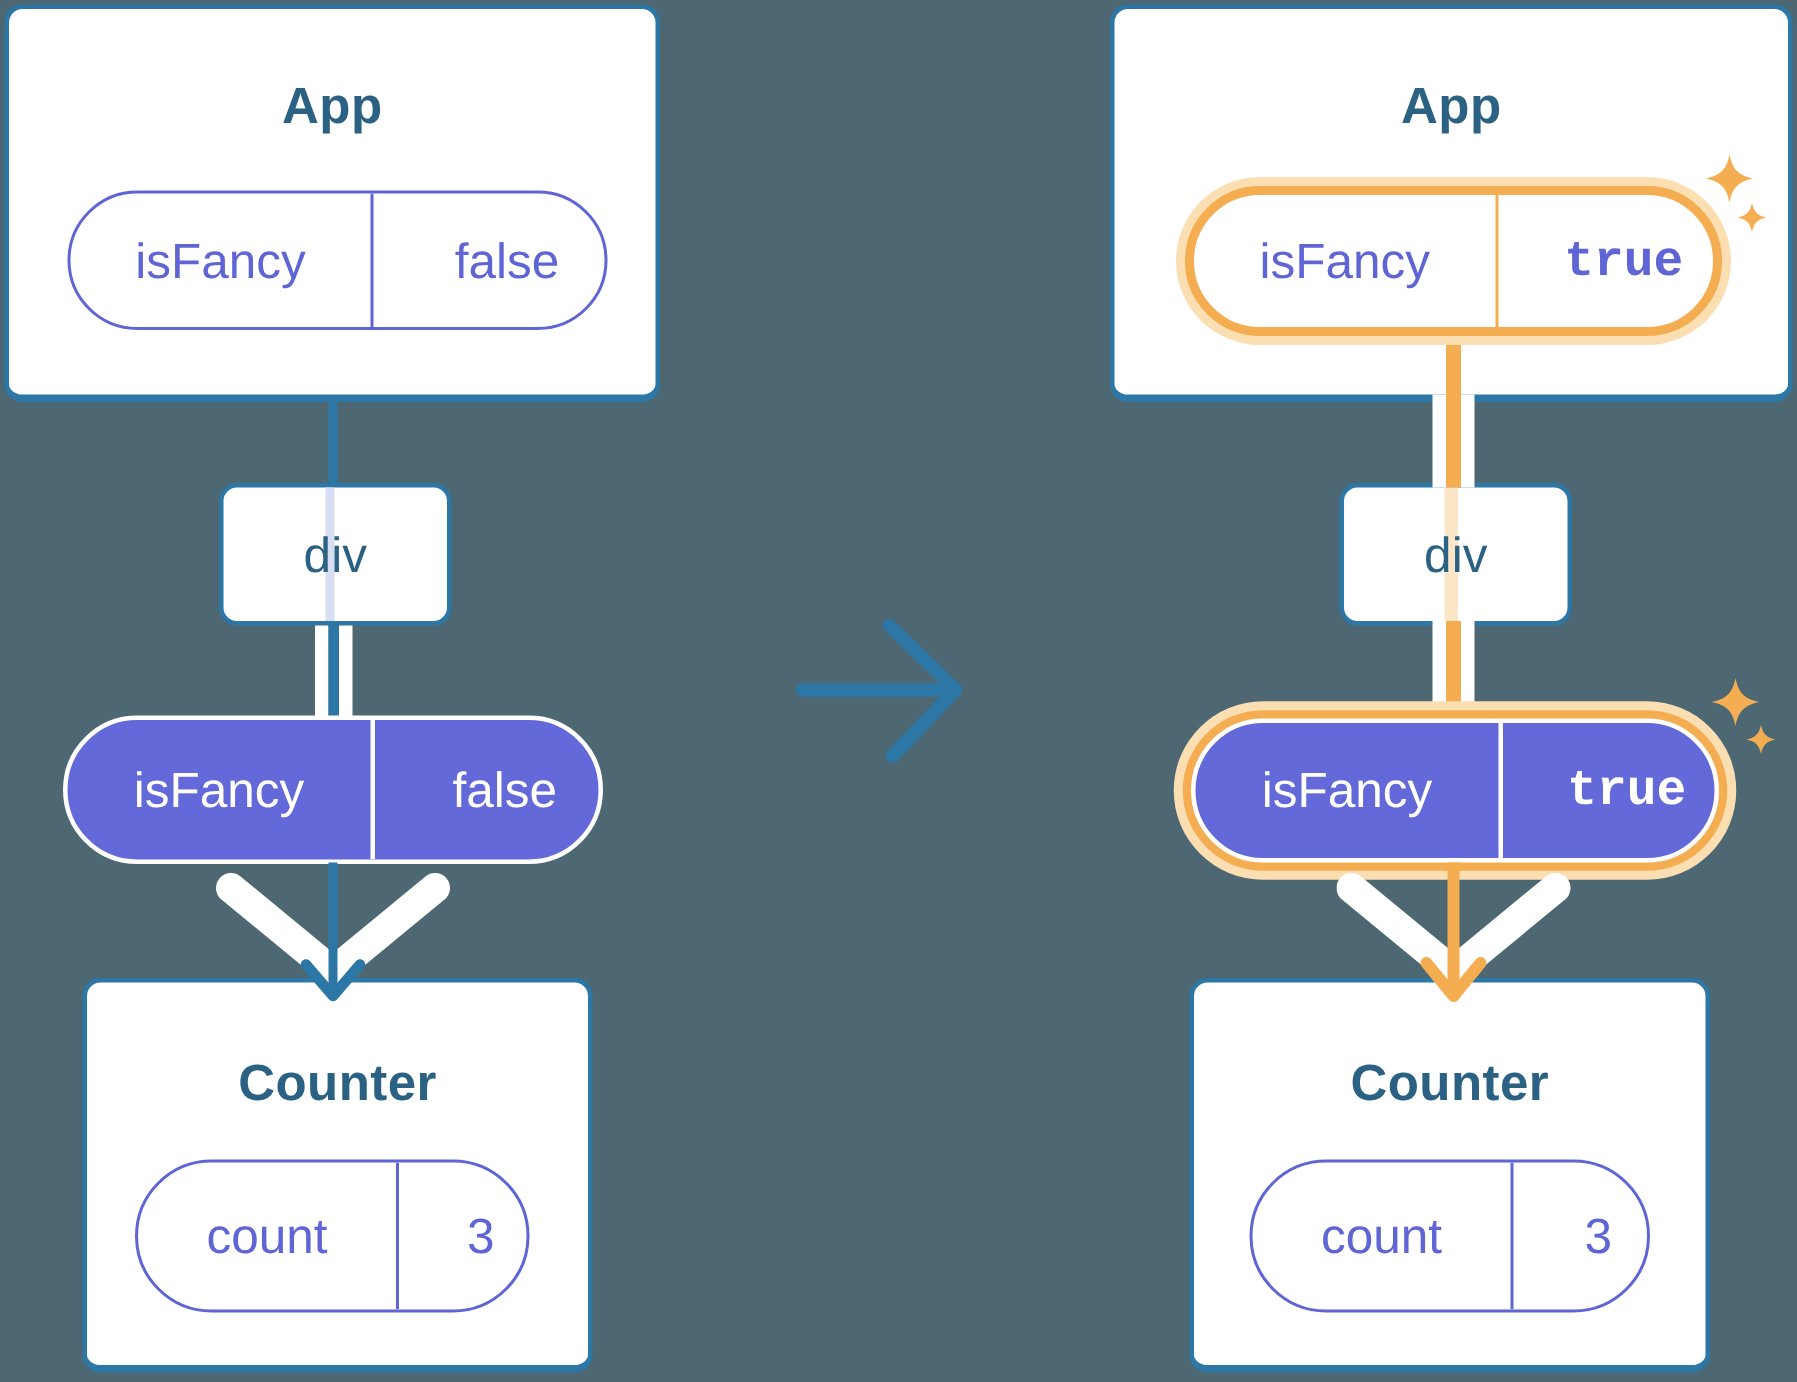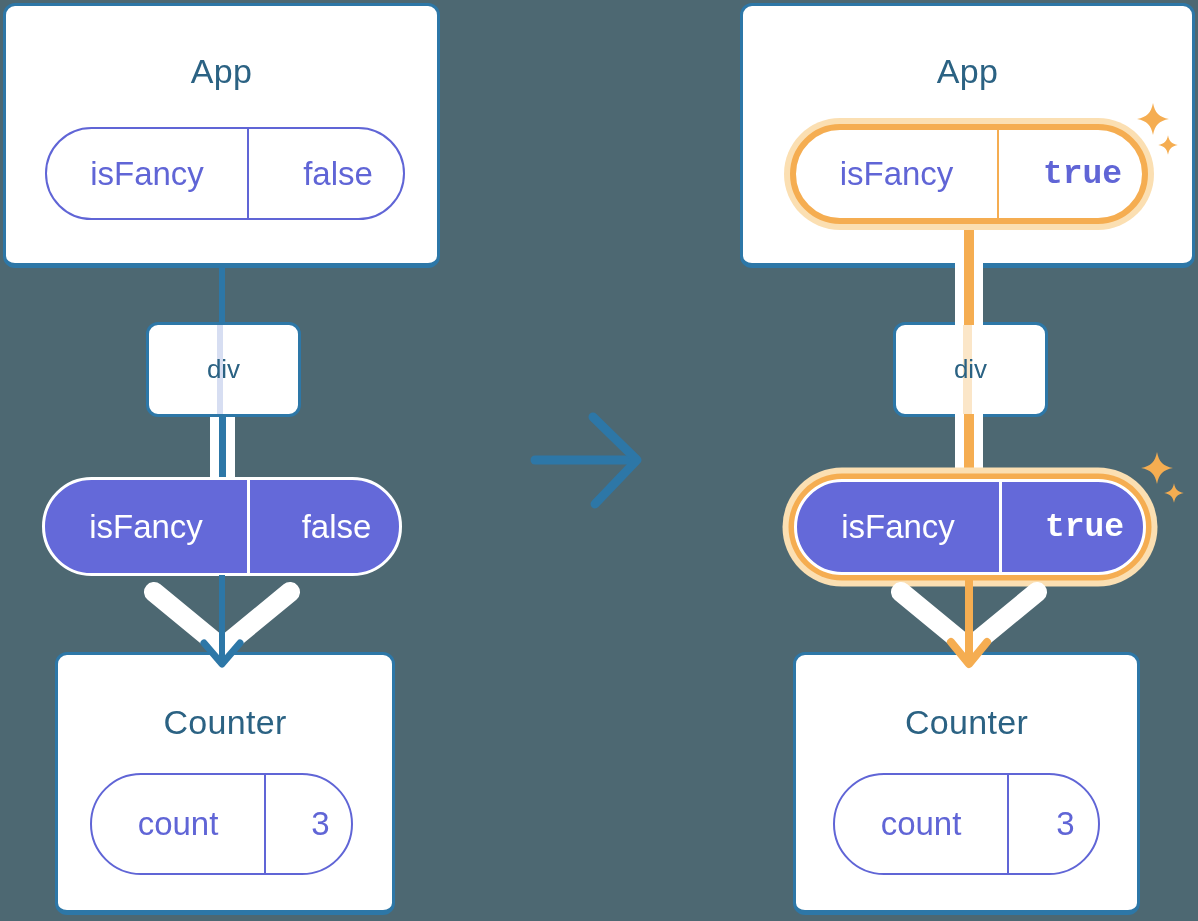--- a/index.html
+++ b/index.html
@@ -12,21 +12,21 @@
     --orange:#F5AD51;
     --orangeGlow:#FBDFB2;
     --orangeTrack:#FBE6C8;
   }
   html,body{margin:0;padding:0;}
   body{background:var(--bg);font-family:"Liberation Sans","DejaVu Sans",sans-serif;}
   #stage{position:relative;width:1198px;height:921px;background:var(--bg);overflow:hidden;}
 
   .card{position:absolute;background:#fff;border:3px solid var(--blue);
         border-bottom-width:5px;border-radius:12px;box-sizing:border-box;z-index:2;}
-  .title{position:absolute;text-align:center;font-size:34px;font-weight:400;
+  .title{position:absolute;text-align:center;font-size:34px;font-weight:700;
          color:var(--ink);letter-spacing:.3px;z-index:4;}
 
   .pill{position:absolute;display:flex;align-items:stretch;border-radius:70px;
         box-sizing:border-box;font-size:33px;z-index:4;overflow:hidden;gap:24px;}
   .pill .cell{display:flex;align-items:center;justify-content:center;}
   .pill-outline{background:#fff;border:2.5px solid var(--purple);color:var(--purple);}
   .pill-outline .cell.first{border-right:2.5px solid var(--purple);}
   .pill-fancy-outline{background:#fff;border:6px solid var(--orange);color:var(--purple);
         box-shadow:0 0 0 6px var(--orangeGlow);}
   .pill-fancy-outline .cell.first{border-right:2px solid var(--orange);}
@@ -34,21 +34,21 @@
   .pill-solid .cell.first{border-right:3px solid #fff;}
   .pill-fancy-solid{box-shadow:0 0 0 5.5px var(--orange),0 0 0 11.5px var(--orangeGlow);}
   .bold{font-weight:700;font-family:Liberation Mono, monospace;}
 
   .vline{position:absolute;z-index:1;}
   .pipe{position:absolute;display:flex;z-index:3;}
   .pipe .w{background:#fff;width:9px;}
   .pipe .c{width:7px;}
   .track{position:absolute;top:0;bottom:0;z-index:0;}
   .divlabel{position:relative;z-index:1;width:100%;height:100%;display:flex;
-            align-items:center;justify-content:center;font-size:26px;color:var(--ink);font-weight:500;}
+            align-items:center;justify-content:center;font-size:33px;color:var(--ink);font-weight:500;}
   .chev{position:absolute;z-index:5;}
   .tipline{position:absolute;z-index:6;}
   svg{display:block;}
 </style>
 </head>
 <body>
 
 <div id="stage">
 
   <div class="card" style="left:3px;top:3px;width:437px;height:265px;"></div>

